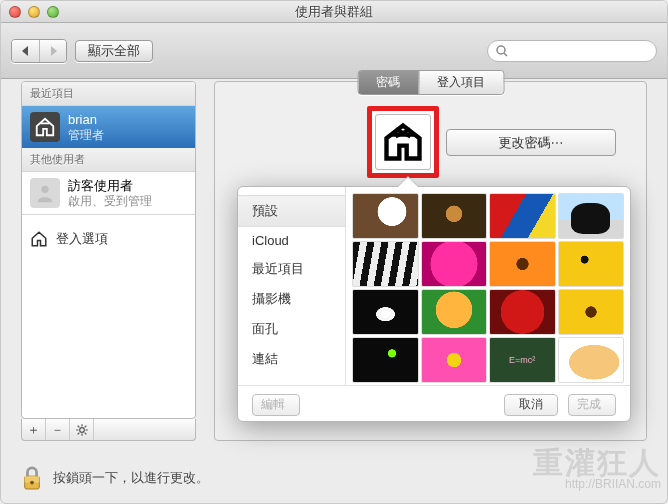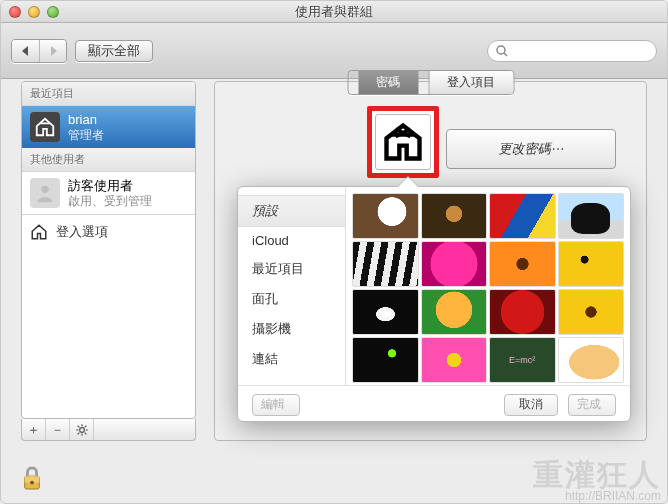--- a/index.html
+++ b/index.html
@@ -28,48 +28,48 @@
   .sidebar{width:175px;display:flex;flex-direction:column;}
   .userlist{flex:1;border:1px solid #b9b9b9;border-radius:4px;background:#fff;overflow:hidden;}
   .sec-hdr{background:linear-gradient(#f2f2f2,#e3e3e3);color:#6a6a6a;font-size:11px;padding:4px 8px;border-bottom:1px solid #d6d6d6;text-shadow:0 1px 0 #fff;}
   .urow{display:flex;align-items:center;gap:8px;padding:6px 8px;}
   .urow.sel{background:linear-gradient(#5fa6e0,#2a6fb8);color:#fff;}
   .urow .av{width:30px;height:30px;border-radius:4px;background:#444;display:flex;align-items:center;justify-content:center;}
   .urow .av.guest{background:#d9d9d9;}
   .urow .txts{line-height:1.2;}
   .urow .sub{font-size:12px;opacity:.85;}
   .urow:not(.sel) .sub{color:#777;}
-  .loginopt{height:34px;border-top:1px solid #d6d6d6;display:flex;align-items:center;gap:8px;padding:0 8px;color:#333;}
+  .loginopt{height:34px;border-top:1px solid #d6d6d6;display:flex;align-items:flex-end;gap:8px;padding:0 8px;color:#333;}
   .sbtools{height:22px;border:1px solid #b9b9b9;border-top:none;border-radius:0 0 4px 4px;background:linear-gradient(#fdfdfd,#e5e5e5);display:flex;align-items:center;}
   .sbtools div{width:24px;height:100%;display:flex;align-items:center;justify-content:center;border-right:1px solid #ccc;color:#555;}
   
   .content{flex:1;position:relative;border:1px solid #b9b9b9;border-radius:4px;background:#efefef;}
   .tabs{position:absolute;top:-12px;left:50%;transform:translateX(-50%);display:flex;border:1px solid #9c9c9c;border-radius:4px;overflow:hidden;box-shadow:0 1px 0 #fff;z-index:5;}
-  .tab{padding:3px 18px;background:linear-gradient(#fdfdfd,#e0e0e0);font-size:12px;color:#333;margin-left:10px;}
+  .tab{padding:3px 18px;background:linear-gradient(#fdfdfd,#e0e0e0);font-size:12px;color:#333;}
   .tab.active{background:linear-gradient(#9a9a9a,#7d7d7d);color:#fff;}
   .tab+.tab{border-left:1px solid #a9a9a9;}
   .avatarbox{position:absolute;top:24px;left:152px;width:72px;height:72px;border:5px solid #e62020;background:#fff;border-radius:2px;display:flex;align-items:center;justify-content:center;z-index:4;}
   .avatarbox-inner{width:56px;height:56px;border:1px solid #bbb;border-radius:3px;display:flex;align-items:center;justify-content:center;background:#fff;}
-  .chgpw{position:absolute;top:47px;right:30px;width:170px;height:40px;border:1px solid #9c9c9c;border-radius:4px;background:linear-gradient(#fdfdfd,#e5e5e5);display:flex;align-items:center;justify-content:center;font-size:13px;color:#333;font-style:italic;}
+  .chgpw{position:absolute;top:47px;right:30px;width:170px;height:27px;border:1px solid #9c9c9c;border-radius:4px;background:linear-gradient(#fdfdfd,#e5e5e5);display:flex;align-items:center;justify-content:center;font-size:13px;color:#333;}
   .cutsq{position:absolute;top:316px;right:60px;width:8px;height:8px;border:1px solid #999;border-radius:2px;background:linear-gradient(#fdfdfd,#e5e5e5);}
   
   .popover{position:absolute;top:104px;left:22px;width:394px;height:236px;background:#fff;border:1px solid #b8b8b8;border-radius:6px;box-shadow:0 6px 28px rgba(0,0,0,.35);z-index:6;}
   .popover:before{content:"";position:absolute;top:-10px;left:160px;width:0;height:0;border-left:10px solid transparent;border-right:10px solid transparent;border-bottom:10px solid #fff;filter:drop-shadow(0 -1px 0 #b8b8b8);}
   .pop-body{display:flex;height:198px;}
   .cat-list{width:108px;border-right:1px solid #e0e0e0;padding:8px 0;}
   .cat{padding:6px 14px;font-size:13px;color:#333;}
-  .cat.sel{background:linear-gradient(#f3f3f3,#e7e7e7);border-top:1px solid #ddd;border-bottom:1px solid #ddd;font-style:italic;}
+  .cat.sel{background:linear-gradient(#f3f3f3,#e7e7e7);border-top:1px solid #ddd;border-bottom:1px solid #ddd;}
   .grid{flex:1;padding:6px;display:grid;grid-template-columns:repeat(4,1fr);grid-auto-rows:46px;gap:2px;overflow:hidden;}
   .grid .th{border:1px solid #ddd;border-radius:2px;}
   .pop-foot{height:38px;border-top:1px solid #e2e2e2;display:flex;align-items:center;padding:0 14px;gap:10px;}
   .pbtn{height:22px;padding:0 14px;border:1px solid #bfbfbf;border-radius:4px;background:linear-gradient(#fdfdfd,#ececec);font-size:12px;color:#444;display:flex;align-items:center;}
   .pbtn.disabled{color:#b3b3b3;padding-left:8px;}
   
   .lockrow{position:absolute;left:20px;bottom:12px;display:flex;align-items:center;gap:10px;color:#444;font-size:12px;}
-  .watermark{position:absolute;right:6px;bottom:0;color:#d2d2d2;line-height:1.05;text-align:right;pointer-events:none;}
+  .watermark{position:absolute;right:6px;bottom:12px;color:#d2d2d2;line-height:1.05;text-align:right;pointer-events:none;}
   .watermark .big{font-size:30px;font-weight:bold;letter-spacing:2px;}
   .watermark .url{font-size:12px;color:#c8c8c8;}
   
   .t0{background:radial-gradient(circle at 60% 40%,#fff 0 30%,#6b4a2e 31% 100%);} 
   .t1{background:radial-gradient(circle at 50% 45%,#c98a3c 0 20%,#3a2a12 21% 100%);} 
   .t2{background:linear-gradient(120deg,#d31919 40%,#1557b5 40% 70%,#f5d72a 70%);} 
   .t3{background:linear-gradient(#bfe3ff 60%,#d8d8d8 60%);} 
   .t3:after{content:"";display:block;width:60%;height:70%;margin:14% auto;background:#111;border-radius:40% 40% 30% 30%;}
   .t4{background:repeating-linear-gradient(100deg,#111 0 7px,#eee 7px 14px);} 
   .t5{background:radial-gradient(circle at 50% 50%,#ff2fa1 0 60%,#b50067 61%);} 
@@ -200,22 +200,22 @@
           <span>更改密碼⋯</span>
         </div>
       <div class="cutsq"></div>
 
       <div class="popover">
         <div class="pop-body">
           <div class="cat-list">
             <div class="cat sel">預設</div>
             <div class="cat">iCloud</div>
             <div class="cat">最近項目</div>
+            <div class="cat">攝影機</div>
             <div class="cat">面孔</div>
-            <div class="cat">攝影機</div>
             <div class="cat">連結</div>
           </div>
           <div class="grid">
             <div class="th t0"></div>
             <div class="th t1"></div>
             <div class="th t2"></div>
             <div class="th t3"></div>
             <div class="th t4"></div>
             <div class="th t5"></div>
             <div class="th t6"></div>
@@ -240,19 +240,20 @@
     </div>
   </div>
 
   <div class="lockrow">
     <svg width="22" height="26" viewBox="0 0 24 28">
       <rect x="4" y="12" width="16" height="14" rx="2" fill="#e6b84a" stroke="#9b7824"></rect>
       <rect x="4" y="12" width="16" height="7" fill="#f0cb6e"></rect>
       <path d="M7 12 V8 a5 5 0 0 1 10 0 V12" fill="none" stroke="#9a9a9a" stroke-width="3"></path>
       <circle cx="12" cy="19" r="2" fill="#6b4f16"></circle>
     </svg>
+    <span>按鎖頭一下，以進行更改。</span>
   </div>
 
   <div class="watermark">
     <div class="big">重灌狂人</div>
     <div class="url">http://BRIIAN.com</div>
   </div>
 </div>
 
 </body></html>

